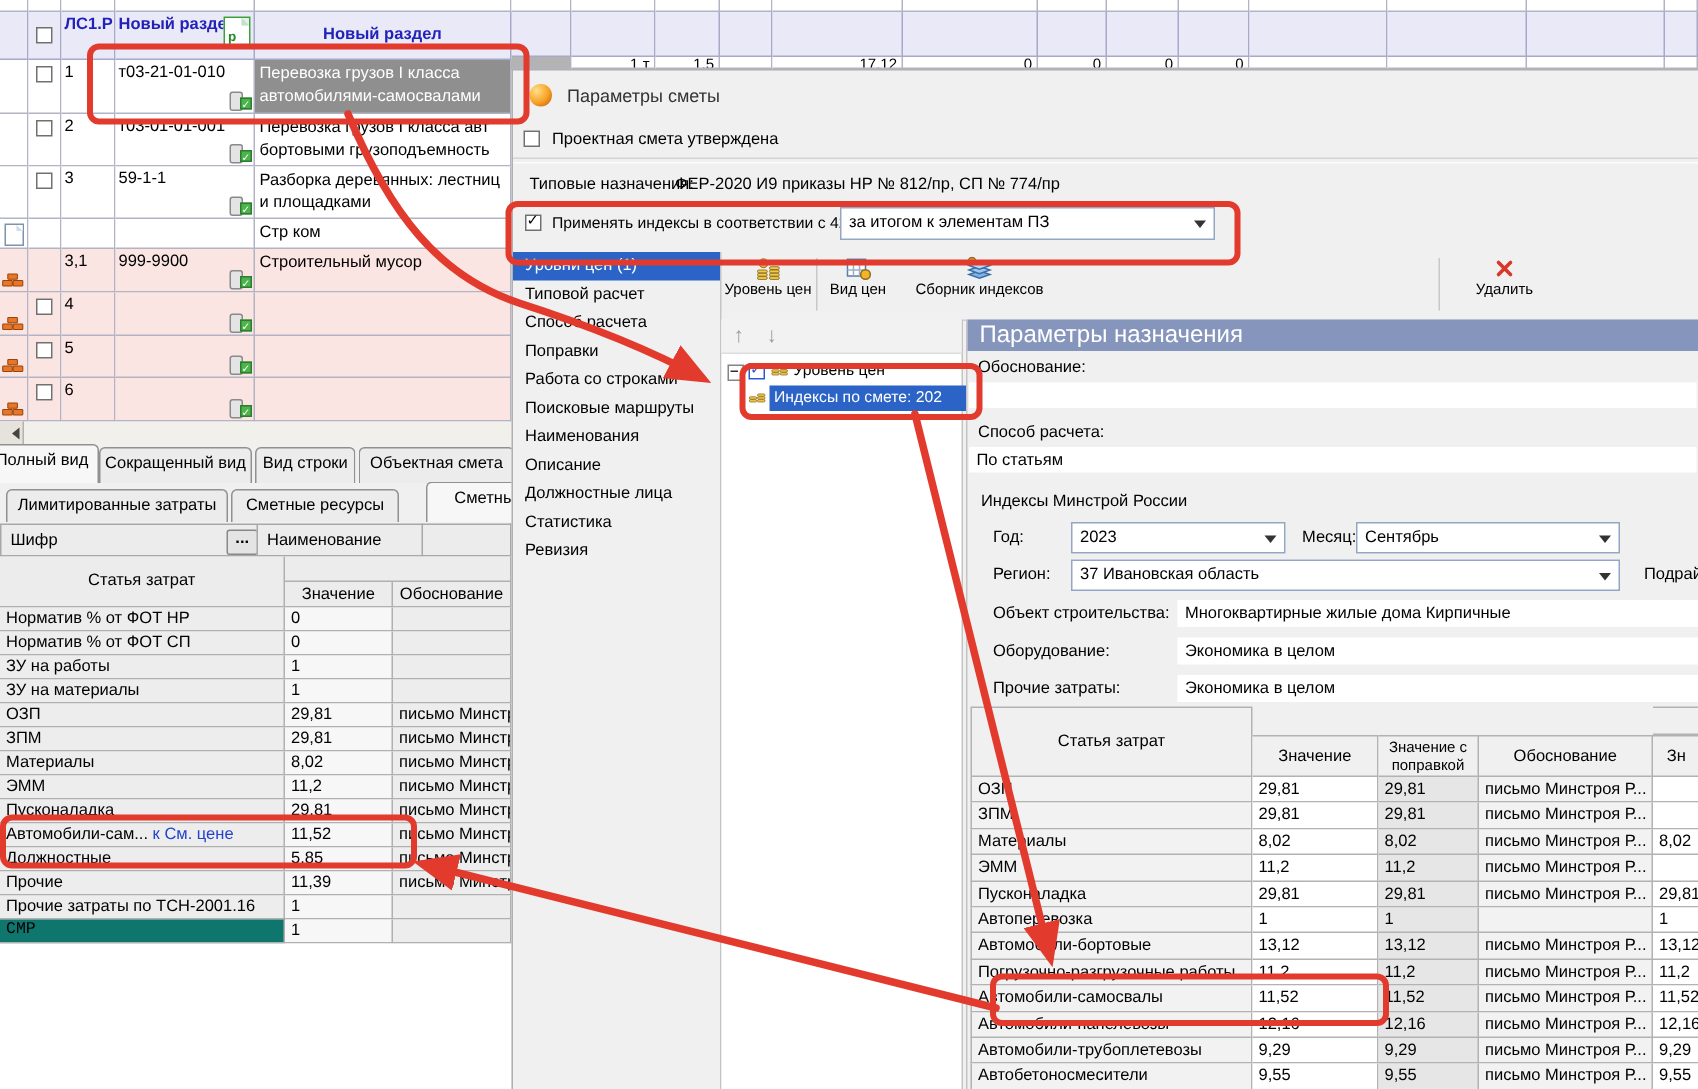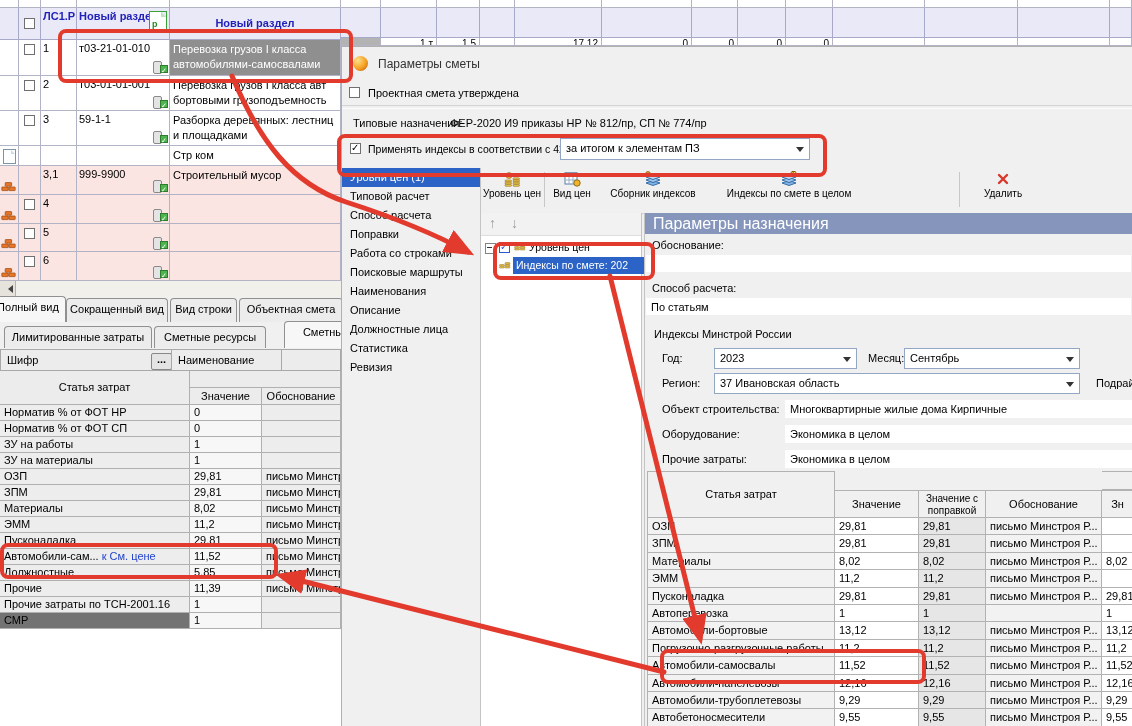--- a/index.html
+++ b/index.html
@@ -333,21 +333,21 @@
         <div class="ctc" style="left: 262px; top: 549px; width: 79px; height: 16px; background: rgb(237, 237, 237);">письмо Минстроя Р...</div>
         <div class="ctc" style="left: 0px; top: 565px; width: 190px; height: 16px; background: rgb(237, 237, 237);"><span>Должностные</span></div>
         <div class="ctc" style="left: 190px; top: 565px; width: 72px; height: 16px; background: rgb(247, 247, 247);">5,85</div>
         <div class="ctc" style="left: 262px; top: 565px; width: 79px; height: 16px; background: rgb(237, 237, 237);">письмо Минстроя Р...</div>
         <div class="ctc" style="left: 0px; top: 581px; width: 190px; height: 16px; background: rgb(237, 237, 237);"><span>Прочие</span></div>
         <div class="ctc" style="left: 190px; top: 581px; width: 72px; height: 16px; background: rgb(247, 247, 247);">11,39</div>
         <div class="ctc" style="left: 262px; top: 581px; width: 79px; height: 16px; background: rgb(237, 237, 237);">письмо Минстроя Р...</div>
         <div class="ctc" style="left: 0px; top: 597px; width: 190px; height: 16px; background: rgb(237, 237, 237);"><span>Прочие затраты по ТСН-2001.16</span></div>
         <div class="ctc" style="left: 190px; top: 597px; width: 72px; height: 16px; background: rgb(247, 247, 247);">1</div>
         <div class="ctc" style="left: 262px; top: 597px; width: 79px; height: 16px; background: rgb(237, 237, 237);"></div>
-        <div class="ctc" style="left: 0px; top: 613px; width: 190px; height: 16px; background: #737373;"><span>СМР</span></div>
+        <div class="ctc" style="left: 0px; top: 613px; width: 190px; height: 16px; background: #0f766e; font-family: Liberation Mono, monospace;"><span>СМР</span></div>
         <div class="ctc" style="left: 190px; top: 613px; width: 72px; height: 16px; background: rgb(247, 247, 247);">1</div>
         <div class="ctc" style="left: 262px; top: 613px; width: 79px; height: 16px; background: rgb(237, 237, 237);"></div>
       </div>
     <div class="abs" style="left:0;top:629px;width:341px;height:97px;background:#fff;"></div>
   </div>
 
   <div id="dialog">
     <div id="dlg-icon"></div>
     <div id="dlg-title">Параметры сметы</div>
 
@@ -417,34 +417,20 @@
             <svg width="18" height="16" viewBox="0 0 18 16">
               <g stroke="#3a6ea5">
                 <path d="M2 12 L9 9.5 L16 12 L9 14.5 Z" fill="#7fb2e5"></path>
                 <path d="M2 9 L9 6.5 L16 9 L9 11.5 Z" fill="#9cc6ee"></path>
                 <path d="M2 6 L9 3.5 L16 6 L9 8.5 Z" fill="#bcd9f4"></path>
               </g>
               <circle cx="4" cy="3" r="2.4" fill="#f5a32a" stroke="#8a6d1d"></circle>
             </svg>
           </span>
           <span>Сборник индексов</span>
-        </div>
-        <div class="tbtn" style="left: 228px; width: 160px;">
-          <span class="ic">
-            <svg width="18" height="16" viewBox="0 0 18 16">
-              <g stroke="#3a6ea5">
-                <path d="M2 12 L9 9.5 L16 12 L9 14.5 Z" fill="#7fb2e5"></path>
-                <path d="M2 9 L9 6.5 L16 9 L9 11.5 Z" fill="#9cc6ee"></path>
-                <path d="M2 6 L9 3.5 L16 6 L9 8.5 Z" fill="#bcd9f4"></path>
-              </g>
-              <circle cx="13.5" cy="3" r="2.8" fill="#ffe066" stroke="#8a6d1d"></circle>
-              <text x="11.8" y="5.4" font-size="6.5" font-weight="bold" fill="#7a5200">Σ</text>
-            </svg>
-          </span>
-          <span>Индексы по смете в целом</span>
         </div>
         <div class="tbtn" style="left: 486px; width: 72px;">
           <span class="ic">
             <svg width="14" height="14" viewBox="0 0 14 14">
               <path d="M3 3 L11 11 M11 3 L3 11" stroke="#d9372a" stroke-width="2.4" stroke-linecap="round"></path>
             </svg>
           </span>
           <span>Удалить</span>
         </div>
         <div class="tsep" style="left: 63px;"></div>

